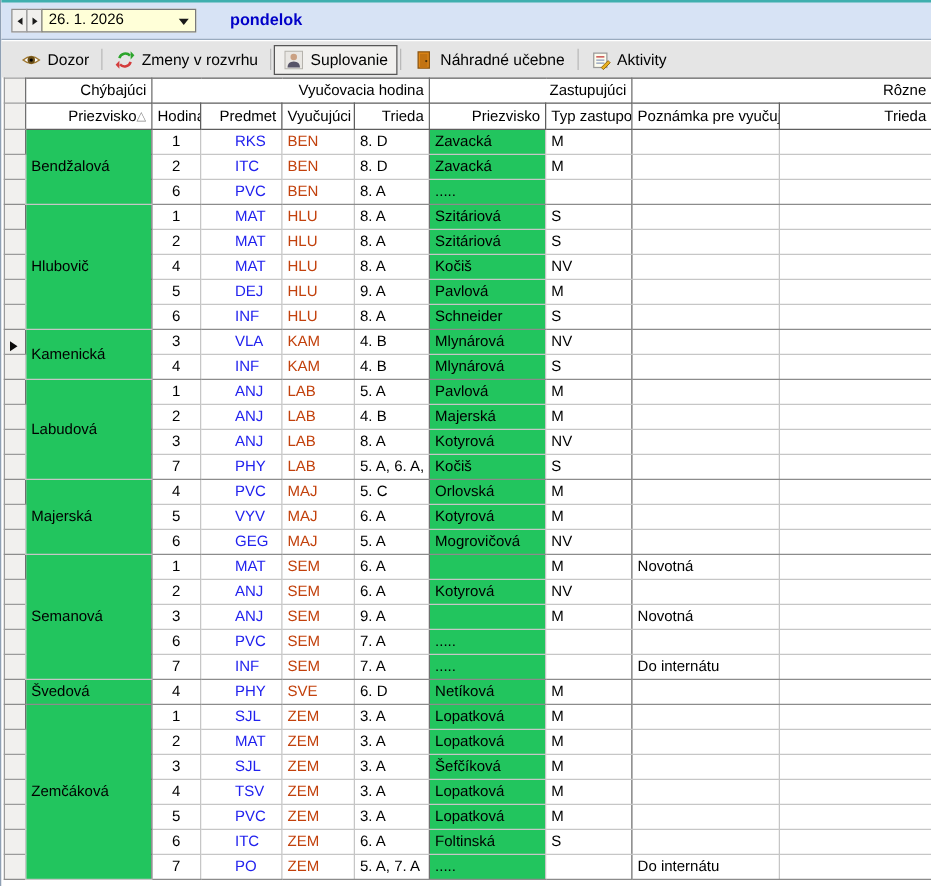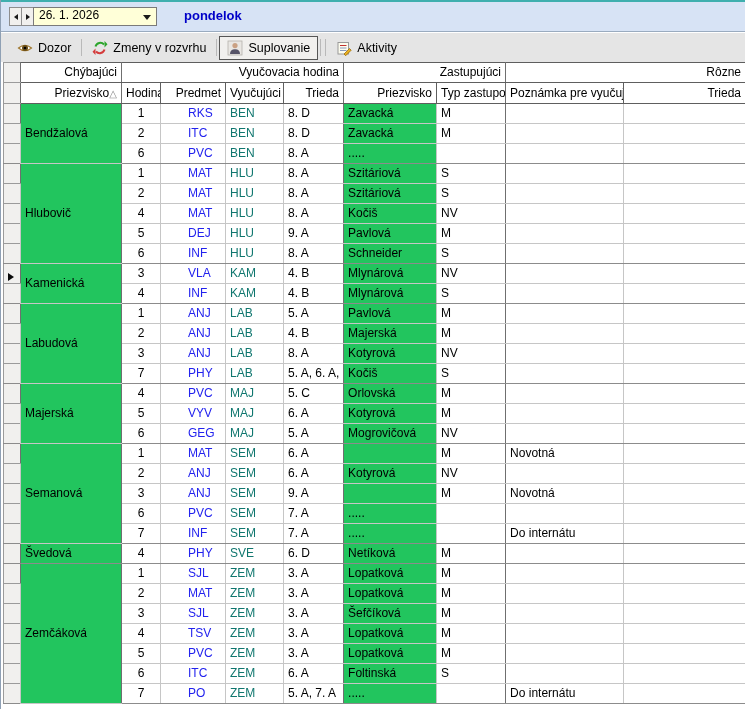--- a/index.html
+++ b/index.html
@@ -32,21 +32,21 @@
   thead th { border-color: #5e5e5e; text-align: right; }
   thead .grouph { text-align: right; }
   thead tr:first-child th, thead tr:first-child td { height: 20px; }
   thead tr:last-child th { height: 21px; }
   td.gutter, th.gutter { background: #f1f0ee; border-color: #9b9b9b; padding: 0; }
   .licon { width: 8px; height: 8px; margin: 6px auto 0 3px; background: repeating-linear-gradient(#4a4a4a 0 1px, transparent 1px 3px); }
   .rowmarker { display: block; width: 0; height: 0; border-top: 4px solid transparent; border-bottom: 4px solid transparent; border-left: 6px solid #0a0a0a; margin: 6px 0 0 4px; }
   td.gname { background: #22c55e; vertical-align: middle; }
   td.num { text-align: center; }
   td.subj { color: #2222ee; padding-left: 27px; }
-  td.teach { color: #0f766e; }
+  td.teach { color: #c2410c; }
   td.sub { background: #22c55e; }
   .secr { border-right-color: #6f6f6f !important; }
   tr.gend td { border-bottom-color: #8c8c8c; }
   .sorticon { float: right; color: #8a8a8a; font-size: 10px; line-height: 19px; }
 </style>
 </head>
 <body>
 
 <div class="app">
 
@@ -89,20 +89,28 @@
     <div class="tabsep"></div>
     <div class="tab sel">
       <svg class="ticon" viewBox="0 0 16 16">
         <rect x="1" y="1" width="14" height="14" fill="#e9e7e3" stroke="#b5b2ac" stroke-width="0.8"></rect>
         <circle cx="8" cy="5.6" r="2.6" fill="#caa183"></circle>
         <path d="M3 14 Q3 9.2 8 9.2 Q13 9.2 13 14 Z" fill="#575468"></path>
       </svg>
       <span>Suplovanie</span>
     </div>
     <div class="tabsep"></div>
+    <div class="tab">
+      <svg class="ticon" viewBox="0 0 16 16">
+        <rect x="3.5" y="1.5" width="9" height="13" fill="#e08818" stroke="#8a5410"></rect>
+        <rect x="5" y="3" width="6" height="11.5" fill="#c27312"></rect>
+        <circle cx="10" cy="8.8" r="0.9" fill="#4a2e06"></circle>
+      </svg>
+      <span>Náhradné učebne</span>
+    </div>
     <div class="tabsep"></div>
     <div class="tab">
       <svg class="ticon" viewBox="0 0 16 16">
         <rect x="2" y="2.5" width="10.5" height="11.5" fill="#fdfcee" stroke="#9a9a9a"></rect>
         <line x1="4" y1="5.5" x2="10.5" y2="5.5" stroke="#c03030" stroke-width="1"></line>
         <line x1="4" y1="8" x2="10.5" y2="8" stroke="#8899bb" stroke-width="1"></line>
         <line x1="4" y1="10.5" x2="10.5" y2="10.5" stroke="#8899bb" stroke-width="1"></line>
         <polygon points="8,14 13.5,8.5 15.2,10.2 9.7,15.7" fill="#e8b020" stroke="#906000" stroke-width="0.7"></polygon>
       </svg>
       <span>Aktivity</span>

